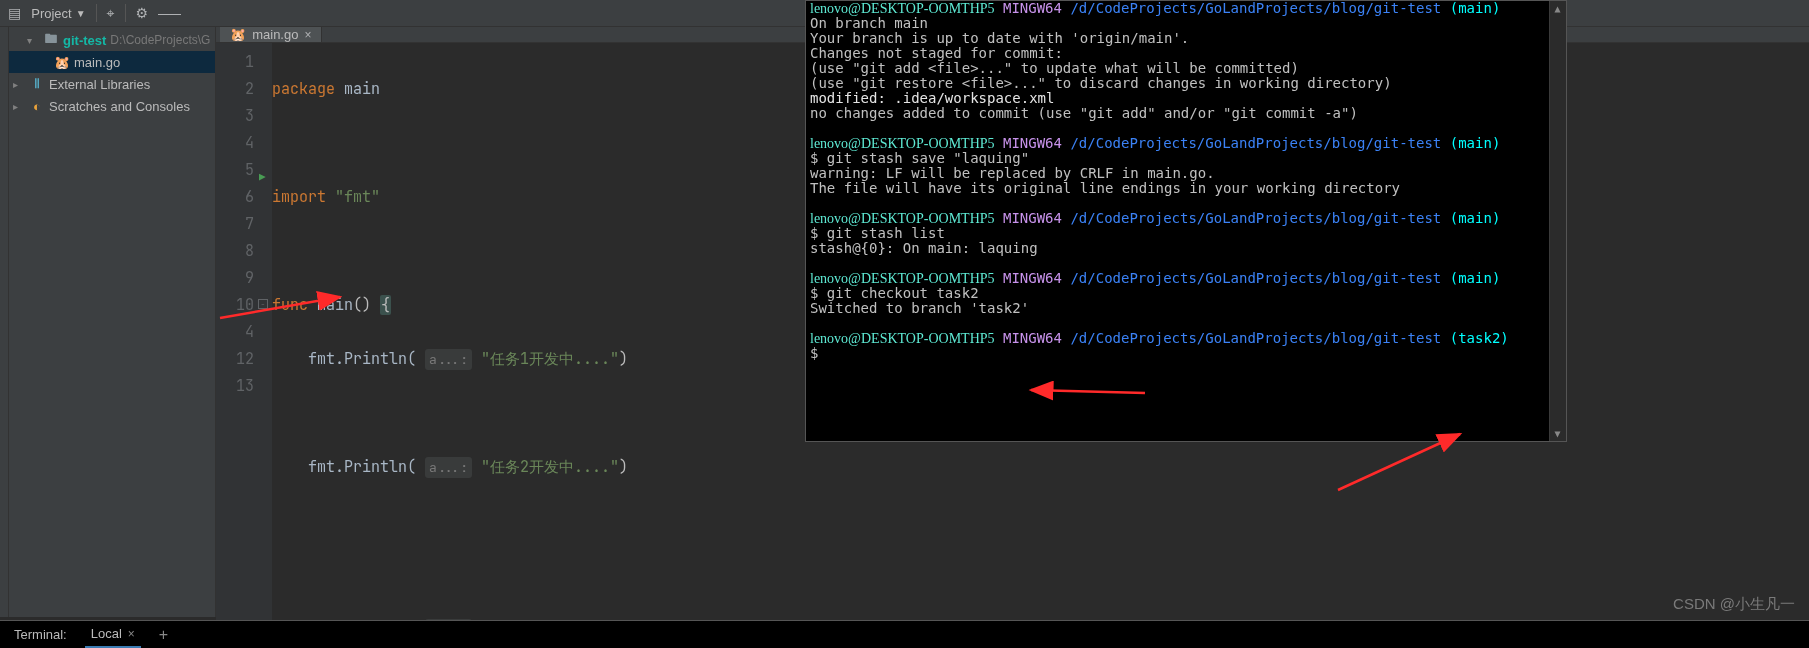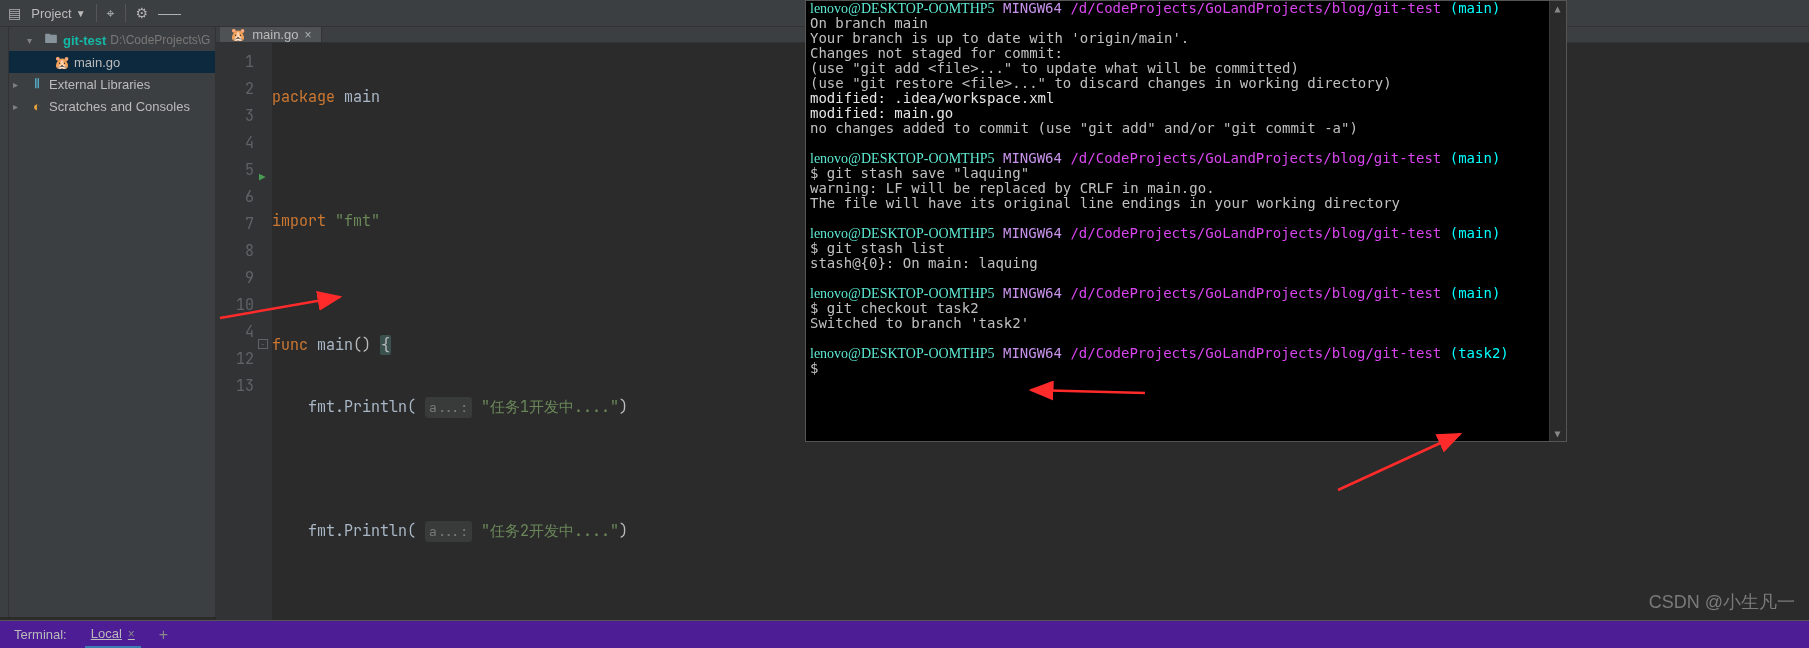--- a/index.html
+++ b/index.html
@@ -35,40 +35,40 @@
 .code-area { flex:1; display:flex; position:relative;}
 .gutter { width:56px; background:#313335; text-align:right; padding-right:18px; padding-top:6px; color:#606366; font-size:15px; line-height:27px;}
 .gutter .run { position:absolute; left:43px; top:calc(6px + 27px*4 + 7px); color:#499c54; font-size:11px;}
 .code { padding-top:6px; font-size:15px; line-height:27px; white-space:pre;}
 .kw { color:#cc7832;}
 .str { color:#6a8759;}
 .fn { color:#a9b7c6;}
 .pkg { color:#a9b7c6;}
 .hint { background:#393b3b; color:#787878; padding:2px 4px; border-radius:3px; font-size:13px;}
 .brace {background:#3b514d; border-radius:2px; padding:0 1px;}
-.code-line{ position:relative;margin-top:8px;}
+.code-line{ position:relative;}
 .fold { position:absolute; left:-14px; top:7px; width:10px; height:10px; border:1px solid #606366; color:#606366; font-size:8px; line-height:8px; text-align:center;}
 
 
 .term { position:absolute; left:805px; top:0; width:762px; height:442px; background:#000000; font-family:Consolas,monospace; font-size:14px; line-height:15px; color:#c0c0c0; padding:0 4px 4px 4px; overflow:hidden; border:1px solid #555;}
 .term .scrollbar { position:absolute; right:0; top:0; width:17px; height:100%; background:#2b2b2b; border-left:1px solid #3a3a3a;}
 .term .sb-arrow{ position:absolute; right:1px; width:15px; height:15px; color:#888; font-size:10px; text-align:center; line-height:15px;}
-.t-g{color:#5eead4;font-family:Liberation Serif, serif;} .t-p{color:#c792ea;} .t-y{color:#d946ef;} .t-c{color:#00ffff;} .t-r{color:#e5e5e5;}
+.t-g{color:#5eead4;font-family:Liberation Serif, serif;} .t-p{color:#c792ea;} .t-y{color:#3b82f6;} .t-c{color:#00ffff;} .t-r{color:#e5e5e5;}
 
 
 .arrow-svg { position:absolute; overflow:visible; pointer-events:none;}
 
 
-.bottom { position:absolute; bottom:0; left:0; right:0; height:28px; background:#4c1d95; border-top:1px solid #555; display:flex; align-items:center; padding-left:14px; gap:18px; color:#bbbbbb;}
-.bottom .btab { display:flex; align-items:center; gap:6px; height:100%; padding:0 6px;text-decoration:underline;}
+.bottom { position:absolute; bottom:0; left:0; right:0; height:28px; background:#000000; border-top:1px solid #555; display:flex; align-items:center; padding-left:14px; gap:18px; color:#bbbbbb;}
+.bottom .btab { display:flex; align-items:center; gap:6px; height:100%; padding:0 6px;}
 .bottom .btab.active { border-bottom:2px solid #3b7cb3;}
 .bottom .close{font-size:12px; color:#888;}
 .bottom .plus{font-size:16px; color:#888;}
 
-.watermark { position:absolute; right:14px; bottom:34px; color:#7a7a7a; font-size:18px;}
+.watermark { position:absolute; right:14px; bottom:34px; color:#7a7a7a; font-size:15px;}
 </style>
 </head>
 <body>
 
 <div class="top-tb">
   <span class="icn">▤</span>
   <span class="proj">
     <span>Project</span>
     <span style="font-size:10px">▼</span>
   </span>
@@ -151,21 +151,20 @@
 
 <div class="term">
 <div><span class="t-g">lenovo@DESKTOP-OOMTHP5</span> <span class="t-p">MINGW64</span> <span class="t-y">/d/CodeProjects/GoLandProjects/blog/git-test</span> <span class="t-c">(main)</span></div>
 <div>On branch main</div>
 <div>Your branch is up to date with 'origin/main'.</div>
 <div></div>
 <div>Changes not staged for commit:</div>
 <div>  (use "git add &lt;file&gt;..." to update what will be committed)</div>
 <div>  (use "git restore &lt;file&gt;..." to discard changes in working directory)</div>
 <div class="t-r">        modified:   .idea/workspace.xml</div>
-<div class="t-r">        modified:   main.go</div>
 <div></div>
 <div>no changes added to commit (use "git add" and/or "git commit -a")</div>
 <div>&nbsp;</div>
 <div><span class="t-g">lenovo@DESKTOP-OOMTHP5</span> <span class="t-p">MINGW64</span> <span class="t-y">/d/CodeProjects/GoLandProjects/blog/git-test</span> <span class="t-c">(main)</span></div>
 <div>$ git stash save "laquing"</div>
 <div>warning: LF will be replaced by CRLF in main.go.</div>
 <div>The file will have its original line endings in your working directory</div>
 <div>&nbsp;</div>
 <div><span class="t-g">lenovo@DESKTOP-OOMTHP5</span> <span class="t-p">MINGW64</span> <span class="t-y">/d/CodeProjects/GoLandProjects/blog/git-test</span> <span class="t-c">(main)</span></div>
 <div>$ git stash list</div>

